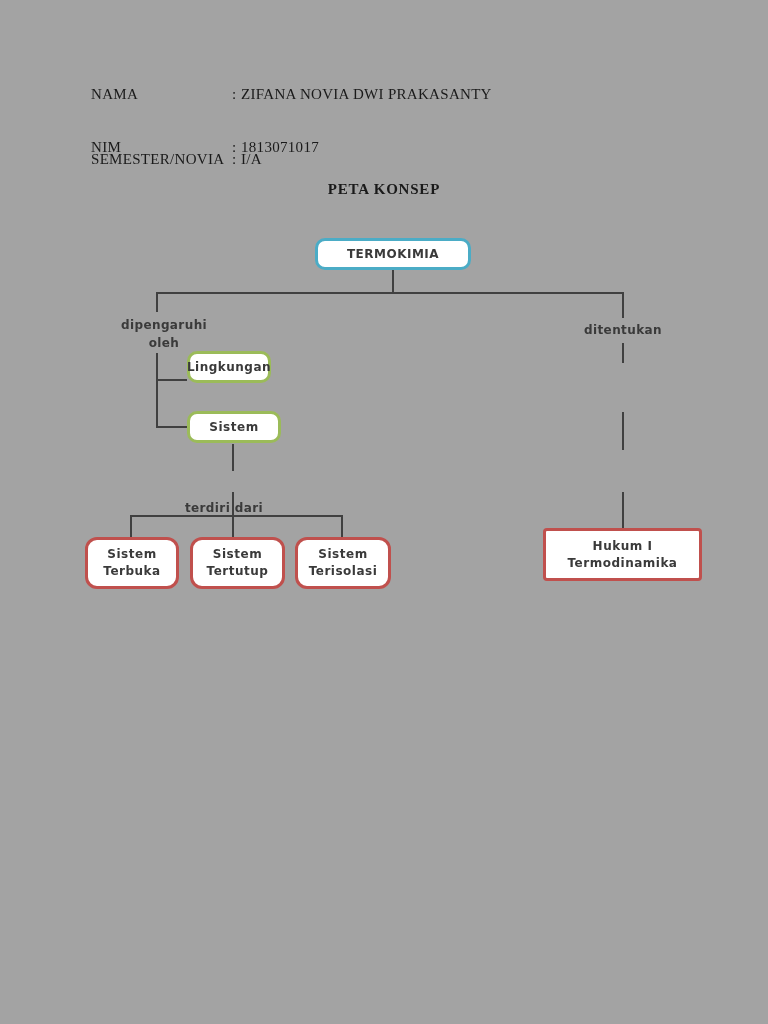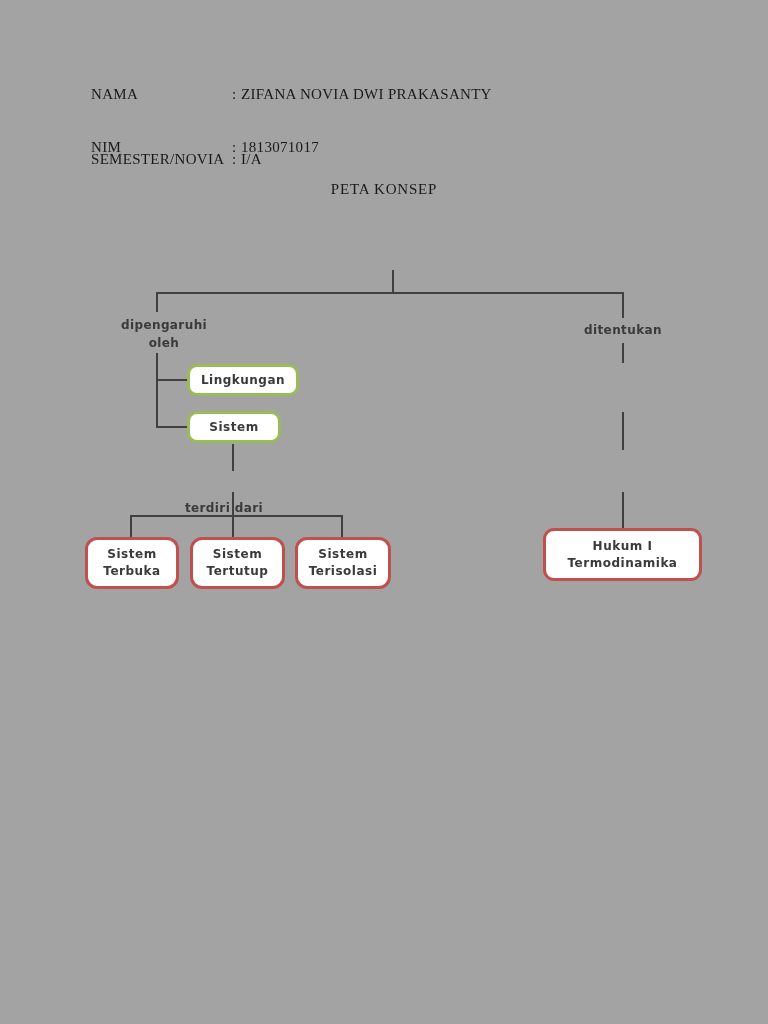--- a/index.html
+++ b/index.html
@@ -47,21 +47,21 @@
   .row-2 { top: 115px; margin-top: 24px; }
   .row-3 { top: 151px; }
 
   .page-title {
     position: absolute;
     left: 0;
     top: 181px;
     width: 768px;
     text-align: center;
     font-size: 15px;
-    font-weight: normal;
+    font-weight: bold;
     letter-spacing: 0.8px;
     color: #1a1a1a;
   }
 
   
   .map {
     position: absolute;
     left: 0;
     top: 0;
     width: 768px;
@@ -99,27 +99,27 @@
   .edge-center { text-align: center; }
   .edge-left   { text-align: left; }
 
   .line {
     position: absolute;
     background: #404040;
   }
 
   
   .n-termokimia { left: 315px; top: 238px; width: 156px; height: 32px; }
-  .n-lingkungan { left: 187px; top: 364px; width: 112px;  height: 32px; }
+  .n-lingkungan { left: 187px; top: 351px; width: 84px;  height: 32px; }
   .n-sistem     { left: 187px; top: 411px; width: 94px;  height: 32px; }
   .n-perubahan  { left: 567px; top: 362px; width: 114px; height: 50px; }
   .n-terbuka    { left: 85px;  top: 537px; width: 94px;  height: 52px; border-radius: 12px; }
   .n-tertutup   { left: 190px; top: 537px; width: 95px;  height: 52px; border-radius: 12px; }
   .n-terisolasi { left: 295px; top: 537px; width: 96px;  height: 52px; border-radius: 12px; }
-  .n-hukum      { left: 543px; top: 528px; width: 159px; height: 53px; border-radius: 11px; }
+  .n-hukum      { left: 543px; top: 528px; width: 159px; height: 53px; border-radius: 4px; }
 
   
   .el-dipengaruhi { left: 116px; top: 316px; width: 96px; }
   .el-melibatkan  { left: 571px; top: 321px; width: 104px; }
   .el-terdiri     { left: 176px; top: 474px; width: 96px; margin-top: 25px; }
   .el-dapat       { left: 585px; top: 452px; width: 110px; }
 
   
   .l-root-drop   { left: 392px; top: 270px; width: 2px;   height: 23px; }
   .l-main-h      { left: 157px; top: 292px; width: 467px; height: 2px;  }
@@ -184,20 +184,23 @@
       <div>dipengaruhi</div>
       <div>oleh</div>
     </div>
     <div class="edge-label edge-center el-melibatkan">
       <div>ditentukan</div>
     </div>
     <div class="edge-label edge-center el-terdiri">
       <div>terdiri dari</div>
     </div>
 
+    <div class="node border-blue n-termokimia">
+      <div>TERMOKIMIA</div>
+    </div>
 
     <div class="node border-green n-lingkungan">
       <div>Lingkungan</div>
     </div>
 
     <div class="node border-green n-sistem">
       <div>Sistem</div>
     </div>
 
 

